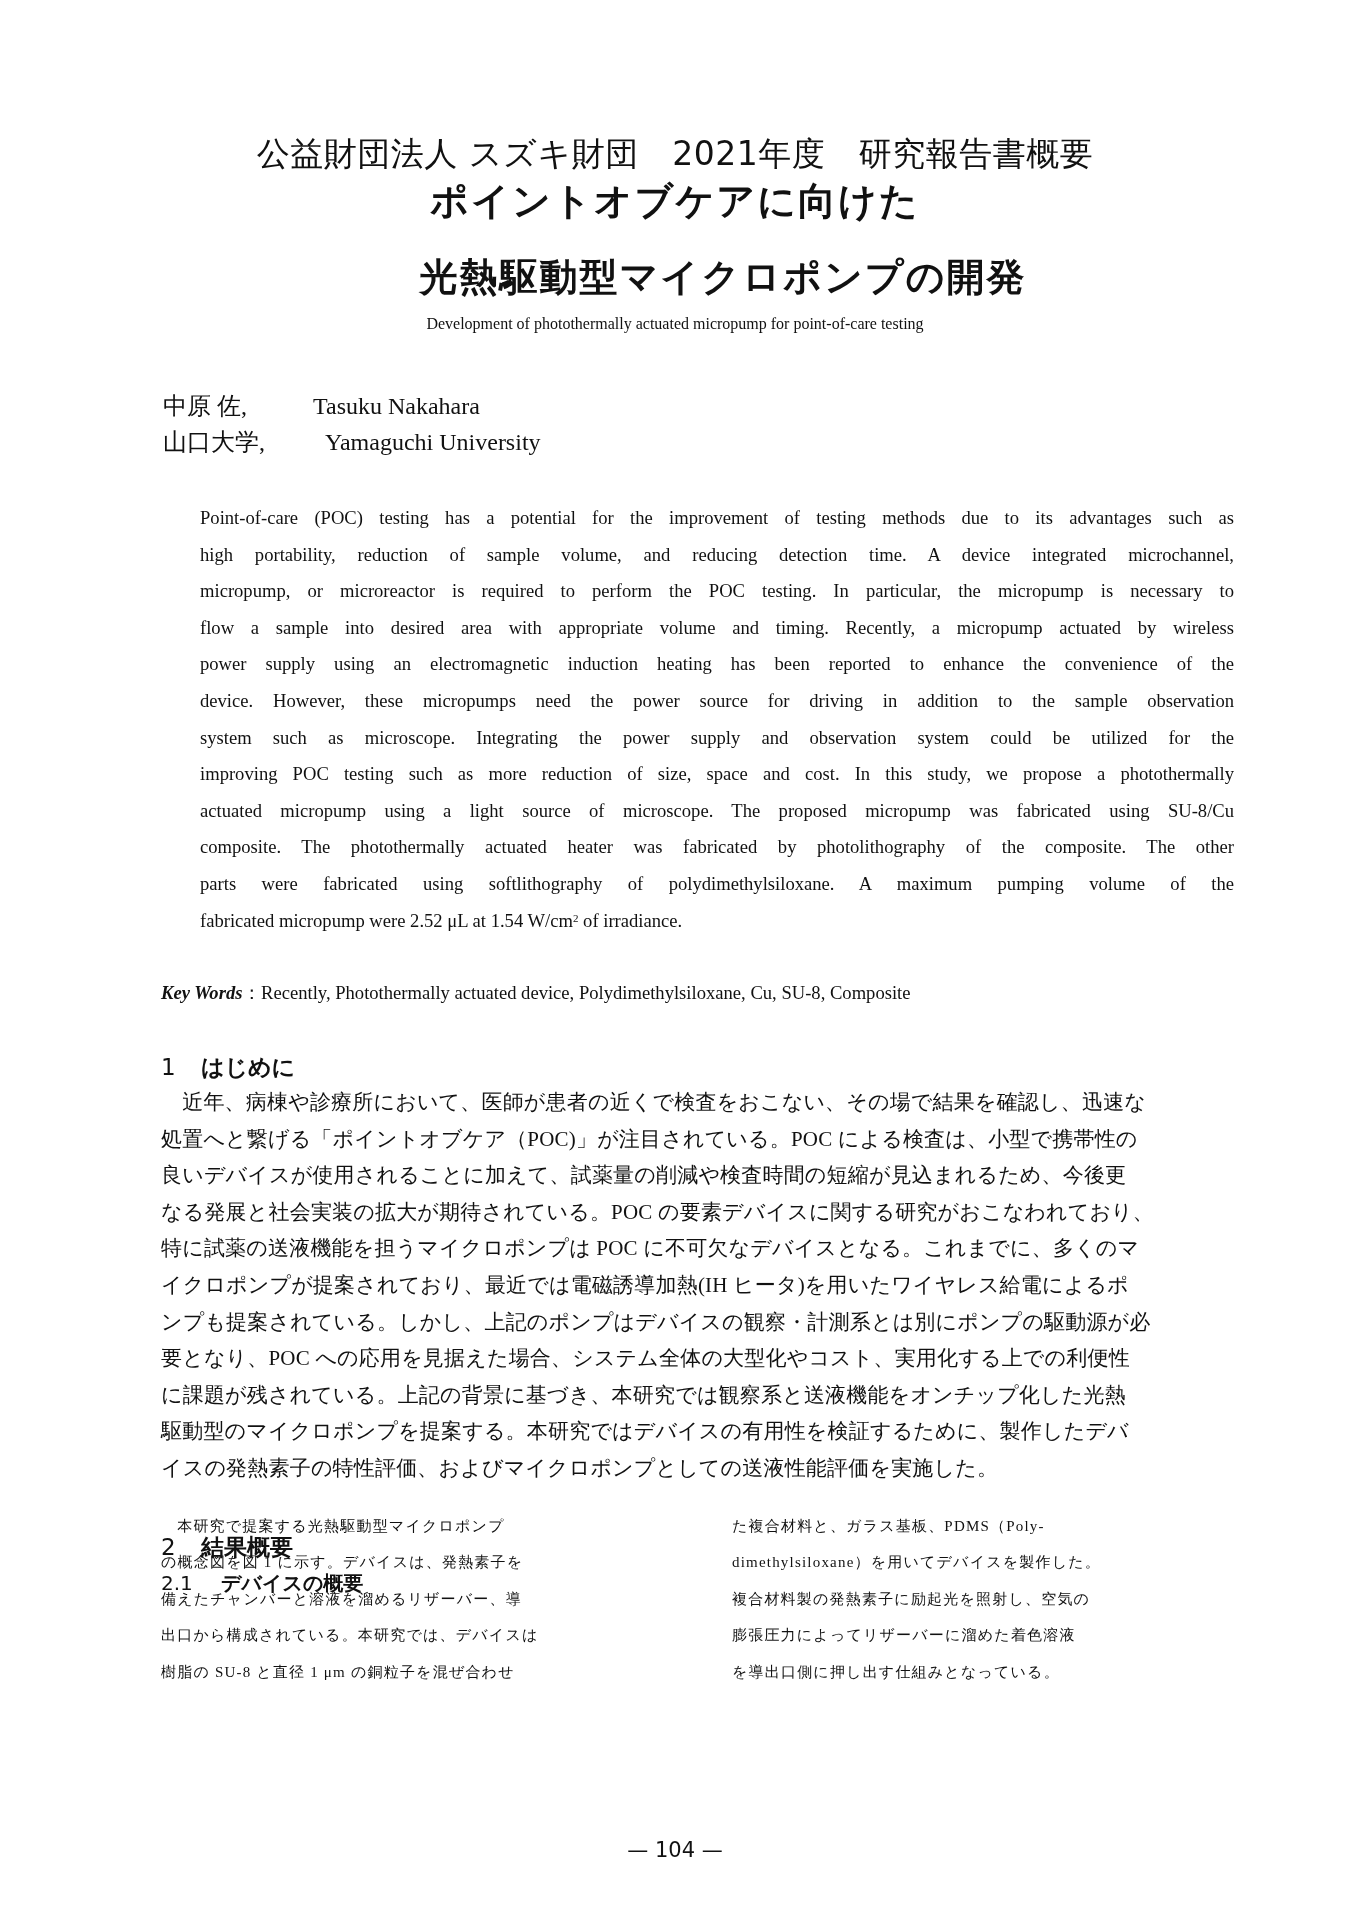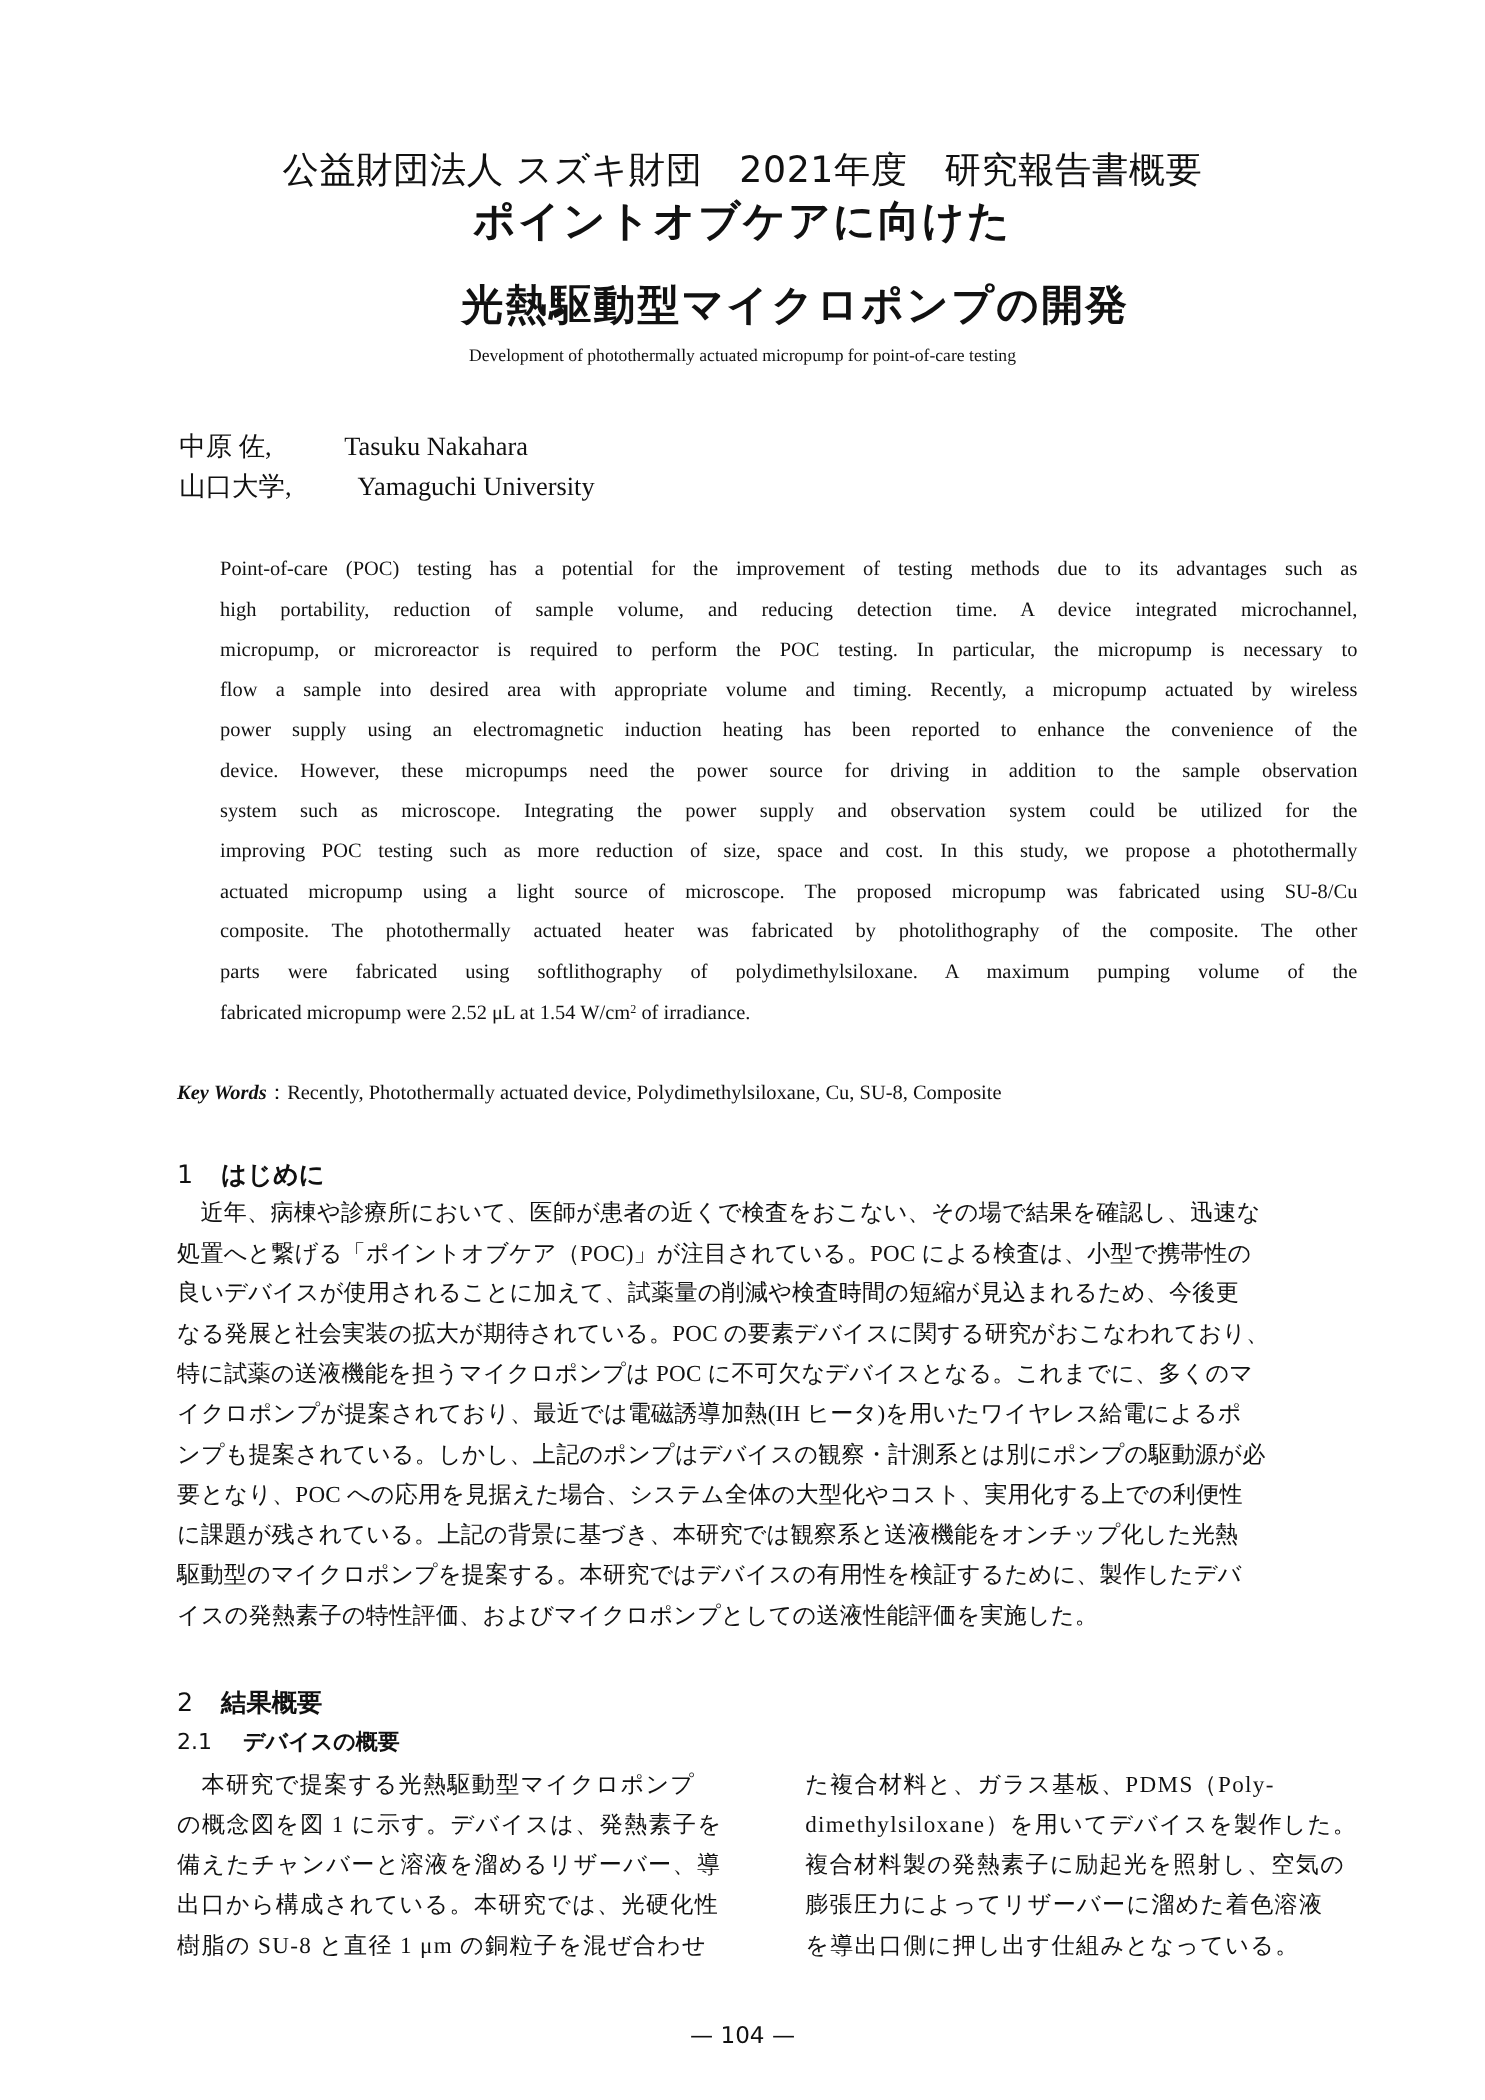--- a/index.html
+++ b/index.html
@@ -30,21 +30,21 @@
   .h1 { position: absolute; left: 161px; font-size: 23px; font-weight: bold; }
   .h1 .num { display: inline-block; width: 40px; font-weight: normal; }
   #sec1-heading { top: 1052px; }
   #sec2-heading { top: 1532px; }
   #sec21-heading { position: absolute; top: 1570px; left: 161px; font-size: 20px; font-weight: bold; }
   #sec21-heading .num { display: inline-block; width: 60px; font-weight: normal; }
 
   #intro { position: absolute; top: 1084px; left: 161px; width: 1034px; font-size: 21px; line-height: 36.6px; }
   #intro .line { display: block; white-space: nowrap; height: 36.6px; letter-spacing: 0.2px; }
 
-  .col { position: absolute; top: 1604px; width: 500px; font-size: 21px; line-height: 36.4px; }
+  .col { position: absolute; top: 1508px; width: 500px; font-size: 15px; line-height: 36.4px; }
   .col .line { display: block; white-space: nowrap; height: 36.4px; letter-spacing: 1.2px; }
   #col-left { left: 161px; }
   #col-right { left: 702px; margin-left: 30px; }
 
   #page-number { position: absolute; top: 1838px; left: 0; width: 1350px; text-align: center; font-size: 21px; }
 </style>
 </head>
 <body>
 
 <div id="header-line" class="sans">公益財団法人 スズキ財団　2021年度　研究報告書概要</div>
@@ -101,21 +101,21 @@
 </div>
 
 <div id="sec21-heading" class="sans">
   <span class="num">2.1</span><span>デバイスの概要</span>
 </div>
 
 <div id="col-left" class="col serif">
   <span class="line">　本研究で提案する光熱駆動型マイクロポンプ</span>
   <span class="line">の概念図を図 1 に示す。デバイスは、発熱素子を</span>
   <span class="line">備えたチャンバーと溶液を溜めるリザーバー、導</span>
-  <span class="line">出口から構成されている。本研究では、光硬化性</span>
+  <span class="line">出口から構成されている。本研究では、デバイスは</span>
   <span class="line">樹脂の SU-8 と直径 1 μm の銅粒子を混ぜ合わせ</span>
 </div>
 
 <div id="col-right" class="col serif">
   <span class="line">た複合材料と、ガラス基板、PDMS（Poly-</span>
   <span class="line">dimethylsiloxane）を用いてデバイスを製作した。</span>
   <span class="line">複合材料製の発熱素子に励起光を照射し、空気の</span>
   <span class="line">膨張圧力によってリザーバーに溜めた着色溶液</span>
   <span class="line">を導出口側に押し出す仕組みとなっている。</span>
 </div>

